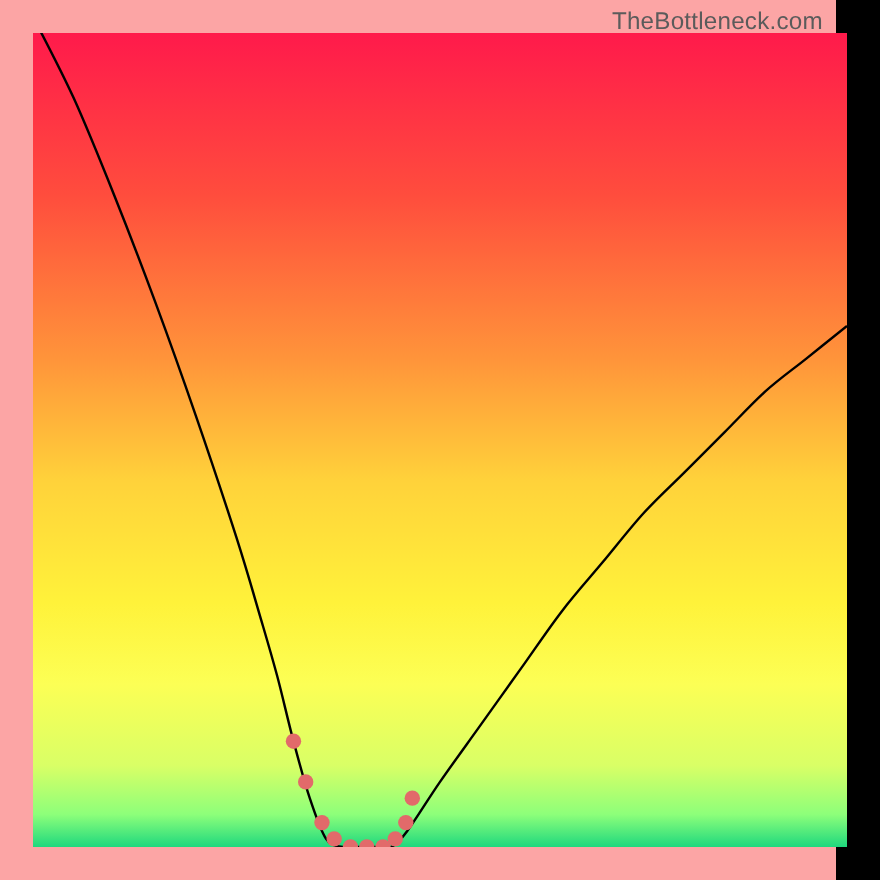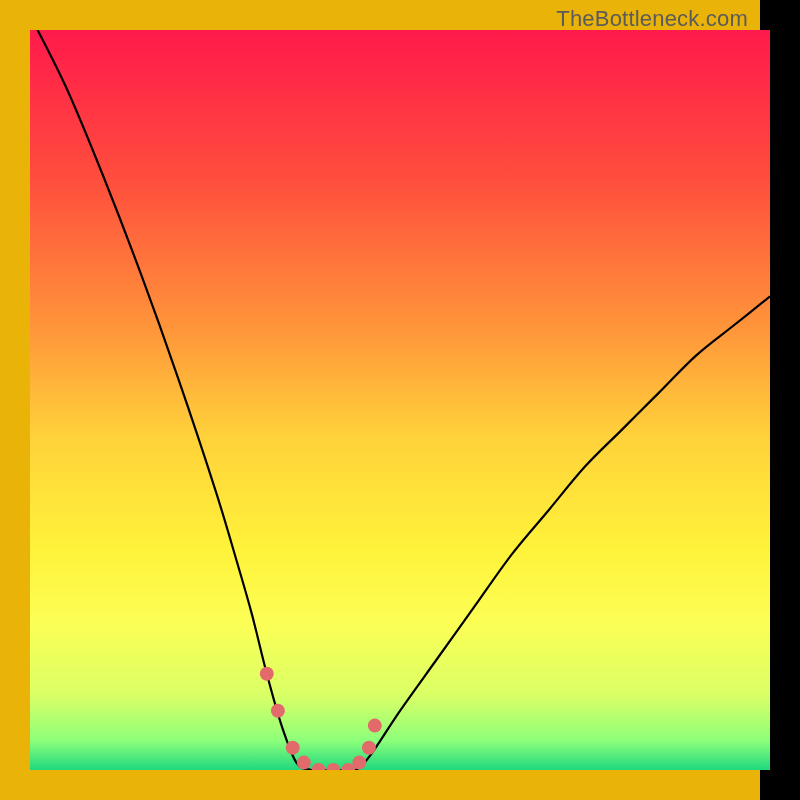--- a/index.html
+++ b/index.html
@@ -8,21 +8,21 @@
     width: 800px;
     height: 800px;
     overflow: hidden;
     background: #000;
     font-family: Arial, Helvetica, sans-serif;
   }
   .frame {
     position: relative;
     width: 760px;
     height: 800px;
-    background: #eab308;
+    background: #fca5a5;
   }
   .plot-area {
     position: absolute;
     left: 30px;
     top: 30px;
     width: 740px;
     height: 740px;
     overflow: hidden;
   }
   .watermark {

